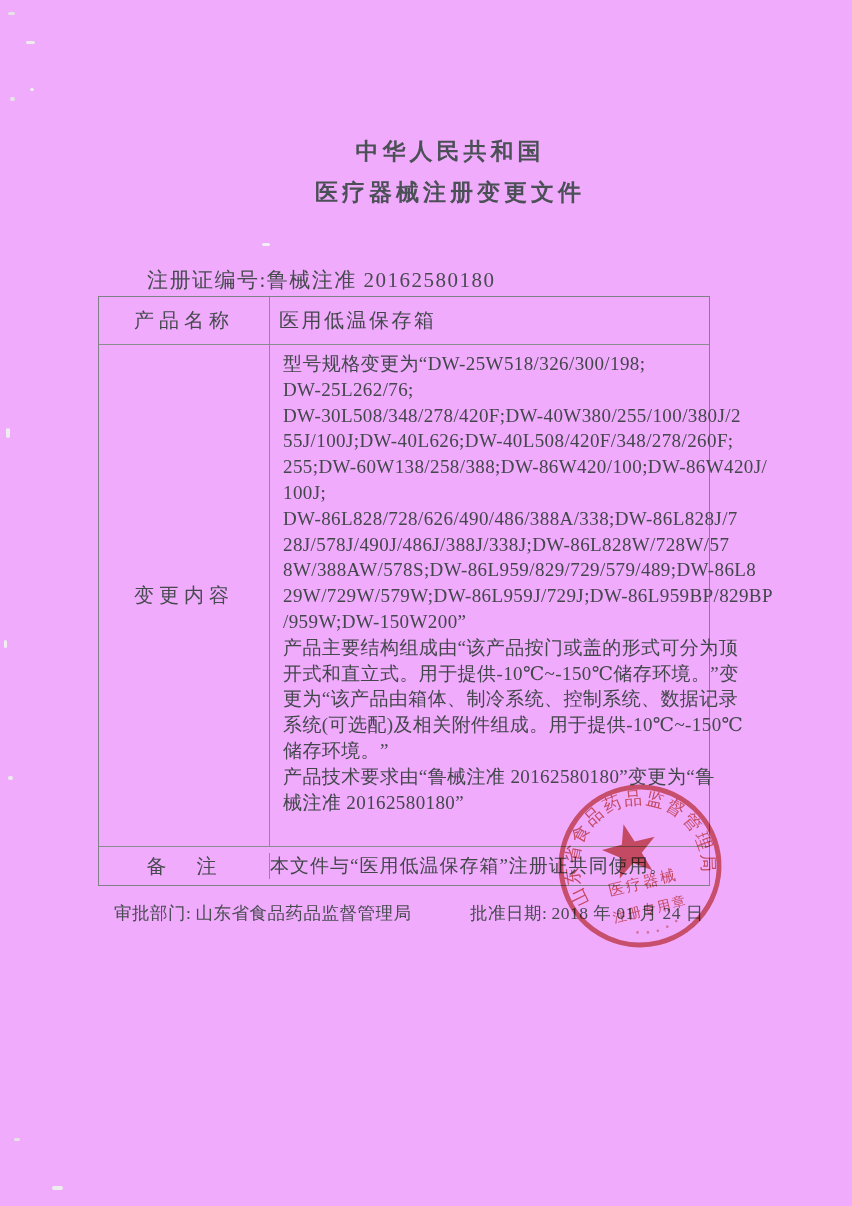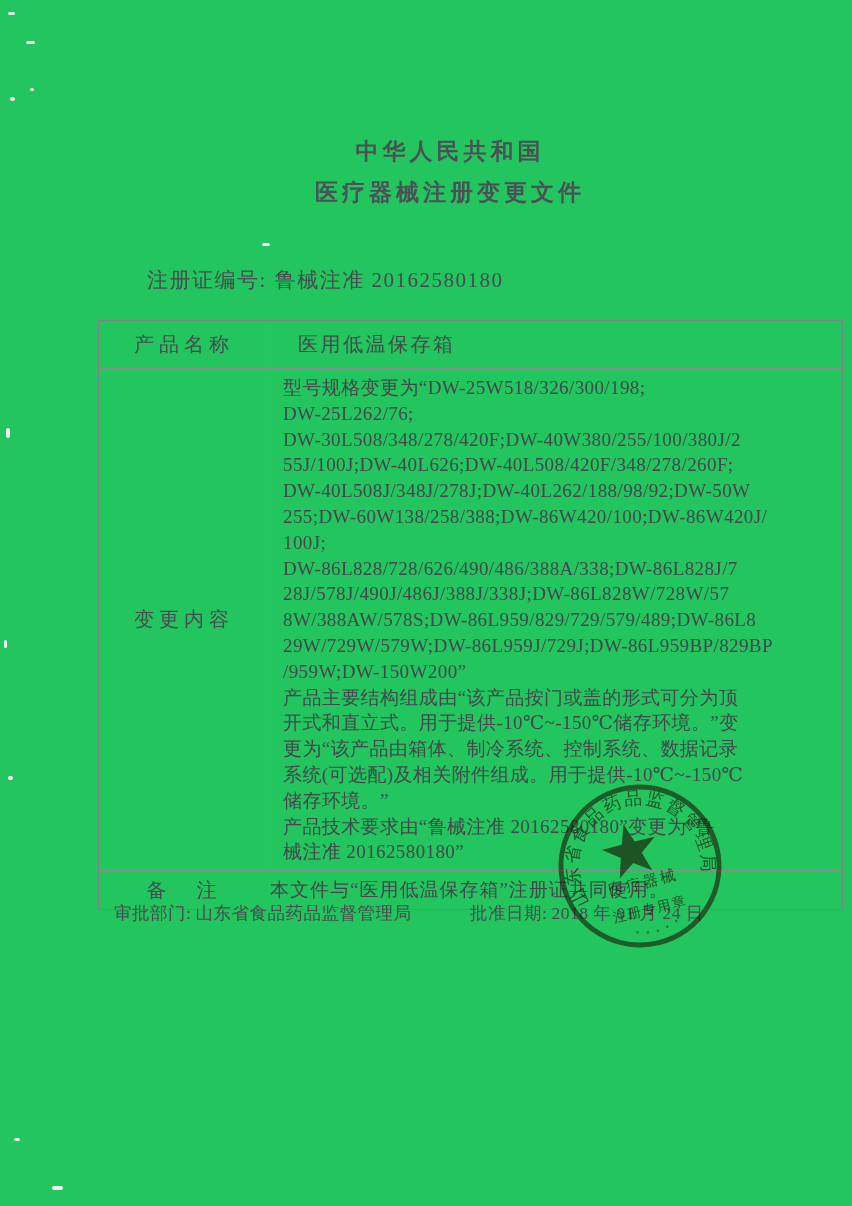--- a/index.html
+++ b/index.html
@@ -2,54 +2,54 @@
 <html><head>
 <meta charset="utf-8">
 <style>
   html,body{margin:0;padding:0;}
   body{
     width:852px;height:1206px;position:relative;overflow:hidden;
     background:#ffffff;
     font-family:"Liberation Serif","DejaVu Serif",serif;
     color:#43474c;
   }
-  .page{position:absolute;inset:0;background:#22c55e;}
+  .page{position:absolute;inset:0;background:#f0abfc;}
 
   
   .title-block{
     position:absolute;top:131px;left:48px;width:804px;
     text-align:center;font-weight:700;font-size:23px;
     letter-spacing:4px;line-height:41px;color:#4b5056;
   }
 
   
   .reg-line{
     position:absolute;top:266px;left:147px;
     font-size:21px;letter-spacing:1.5px;color:#474b50;
   }
-  .reg-line .val{margin-left:8px;}
+  .reg-line .val{}
 
   
   .doc-table{
-    position:absolute;left:98px;top:320px;width:745px;
+    position:absolute;left:98px;top:296px;width:612px;
     border:1px solid #7e8185;box-sizing:border-box;
   }
   .t-row{display:flex;box-sizing:border-box;}
   .t-row + .t-row{border-top:1px solid #8a8d90;}
   .t-label{
     width:170px;flex:0 0 170px;display:flex;
     align-items:center;justify-content:center;
     font-size:20px;letter-spacing:5px;color:#464a4f;
   }
   .t-content{
     flex:1;border-left:1px solid #8a8d90;
     font-size:19px;color:#43474c;
   }
   .row-1{height:47px;}
-  .row-1 .t-content{display:flex;align-items:center;padding-left:28px;letter-spacing:2.5px;font-size:20px;}
+  .row-1 .t-content{display:flex;align-items:center;padding-left:9px;letter-spacing:2.5px;font-size:20px;}
   .row-2{height:502px;}
   .row-2 .t-content{padding:6px 6px 0 13px;line-height:25.8px;}
   .row-2 .line{white-space:nowrap;letter-spacing:0.4px;}
   .row-3{height:39px;align-items:center;}
   .row-3 .t-content{display:flex;align-items:center;letter-spacing:1px;font-size:19px;}
 
   
   .footer{
     position:absolute;left:98px;top:901px;width:657px;
     font-size:17.5px;color:#474b50;letter-spacing:0.5px;
@@ -109,21 +109,20 @@
       <div class="t-label">产品名称</div>
       <div class="t-content">医用低温保存箱</div>
     </div>
     <div class="t-row row-2">
       <div class="t-label">变更内容</div>
       <div class="t-content">
           <div class="line">型号规格变更为“DW-25W518/326/300/198;</div>
           <div class="line">DW-25L262/76;</div>
           <div class="line">DW-30L508/348/278/420F;DW-40W380/255/100/380J/2</div>
           <div class="line">55J/100J;DW-40L626;DW-40L508/420F/348/278/260F;</div>
-          <div class="line">DW-40L508J/348J/278J;DW-40L262/188/98/92;DW-50W</div>
           <div class="line">255;DW-60W138/258/388;DW-86W420/100;DW-86W420J/</div>
           <div class="line">100J;</div>
           <div class="line">DW-86L828/728/626/490/486/388A/338;DW-86L828J/7</div>
           <div class="line">28J/578J/490J/486J/388J/338J;DW-86L828W/728W/57</div>
           <div class="line">8W/388AW/578S;DW-86L959/829/729/579/489;DW-86L8</div>
           <div class="line">29W/729W/579W;DW-86L959J/729J;DW-86L959BP/829BP</div>
           <div class="line">/959W;DW-150W200”</div>
           <div class="line">产品主要结构组成由“该产品按门或盖的形式可分为顶</div>
           <div class="line">开式和直立式。用于提供-10℃~-150℃储存环境。”变</div>
           <div class="line">更为“该产品由箱体、制冷系统、控制系统、数据记录</div>

